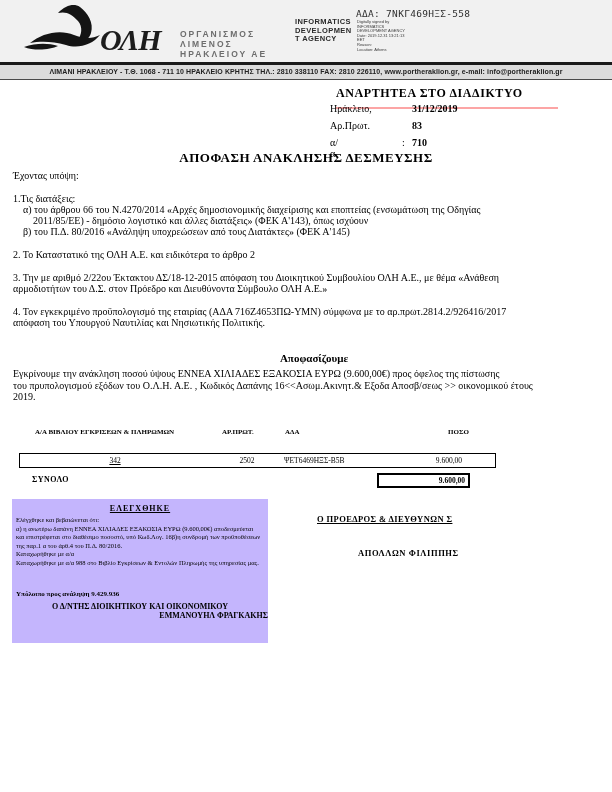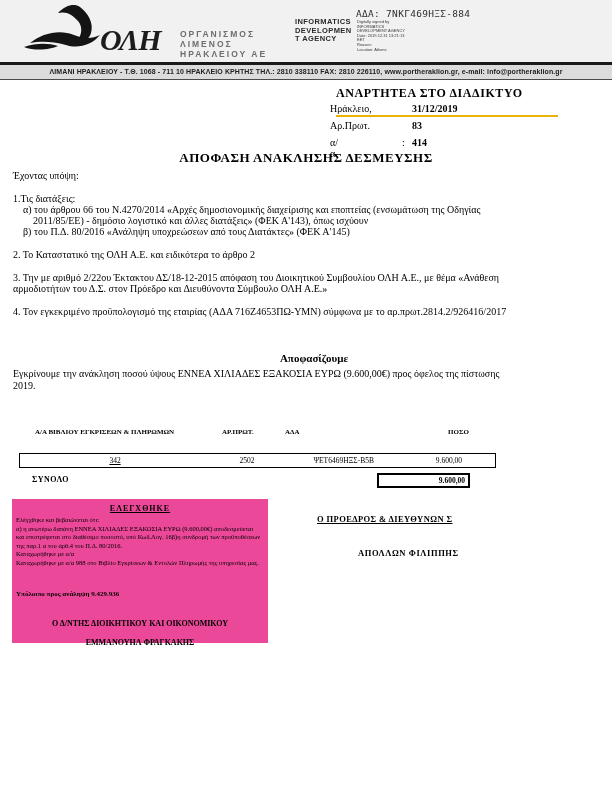--- a/index.html
+++ b/index.html
@@ -24,21 +24,21 @@
   .sig-agency{font-family:"Liberation Sans",sans-serif;font-size:7.5px;font-weight:bold;
               color:#2a2a2a;line-height:8.5px;letter-spacing:.4px;}
   .sig-details{position:absolute;left:62px;top:2px;width:85px;font-family:"Liberation Sans",sans-serif;
                font-size:4px;color:#3a3a3a;line-height:4.6px;white-space:nowrap;}
 
   .ada-top{position:absolute;left:356px;top:8px;font-family:"DejaVu Sans Mono",monospace;
            font-size:9.5px;color:#2f2f2f;letter-spacing:.3px;}
 
   
   .web-notice{position:absolute;left:336px;top:86px;width:222px;font-size:12px;font-weight:bold;
-              letter-spacing:.6px;border-bottom:2px solid #eab308;padding-bottom:14px;}
+              letter-spacing:.6px;border-bottom:2px solid #fca5a5;padding-bottom:6px;}
   .meta{position:absolute;left:330px;top:103px;font-size:10px;}
   .meta-row{height:17px;position:relative;}
   .meta-label{position:absolute;left:0;top:0;}
   .meta-colon{position:absolute;left:72px;top:0;}
   .meta-value{position:absolute;left:82px;top:0;font-weight:bold;}
 
   
   .doc-title{position:absolute;left:0;top:150px;width:612px;text-align:center;
              font-size:13px;font-weight:bold;letter-spacing:.5px;}
   .body-text{position:absolute;left:13px;top:170px;width:588px;font-size:10px;line-height:11.3px;}
@@ -53,36 +53,36 @@
 
   
   .tbl-headers{position:absolute;left:0;top:428px;width:612px;font-size:7px;font-weight:bold;}
   .th{position:absolute;top:0;white-space:nowrap;}
   .th-c1{left:35px;} .th-c2{left:222px;} .th-c3{left:285px;} .th-c4{left:448px;}
   .tbl-rowbox{position:absolute;left:19px;top:453px;width:477px;height:15px;border:1px solid #000;
               box-sizing:border-box;display:flex;font-size:7.5px;line-height:13px;}
   .td{overflow:visible;white-space:nowrap;}
   .td-c1{width:190px;text-align:center;text-decoration:underline;}
   .td-c2{width:74px;text-align:center;}
-  .td-c3{width:90px;text-align:right;}
+  .td-c3{width:90px;text-align:left;}
   .td-c4{flex:1;text-align:right;padding-right:33px;}
   .total-label{position:absolute;left:32px;top:475px;font-size:8px;font-weight:bold;letter-spacing:.5px;}
   .total-box{position:absolute;left:377px;top:473px;width:93px;height:15px;border:2px solid #000;
              box-sizing:border-box;font-size:7.5px;font-weight:bold;line-height:11px;
              text-align:right;padding-right:3px;}
 
   
-  .checked-box{position:absolute;left:12px;top:499px;width:256px;height:144px;background:#ec4899;}
+  .checked-box{position:absolute;left:12px;top:499px;width:256px;height:144px;background:#c4b5fd;}
   .cb-title{margin-top:5px;text-align:center;font-size:8px;font-weight:bold;
             text-decoration:underline;letter-spacing:1px;}
   .cb-lines{margin:3px 0 0 4px;font-size:6.5px;line-height:8.6px;}
   .cb-line{white-space:nowrap;}
   .cb-balance{margin:22px 0 0 4px;font-size:7px;font-weight:bold;}
-  .cb-director{margin-top:21px;text-align:center;font-size:8px;font-weight:bold;}
-  .cb-director-name{margin-top:10px;text-align:center;font-size:8px;font-weight:bold;}
+  .cb-director{margin-top:4px;text-align:center;font-size:8px;font-weight:bold;}
+  .cb-director-name{margin-top:0;text-align:right;font-size:8px;font-weight:bold;}
 
   
   .president{position:absolute;left:317px;top:514px;font-size:8.5px;font-weight:bold;letter-spacing:.4px;text-decoration:underline;}
   .president-name{position:absolute;left:358px;top:548px;font-size:8.5px;font-weight:bold;letter-spacing:.6px;}
 </style>
 </head>
 <body>
 
 <div id="page">
 
@@ -114,65 +114,67 @@
       <div>Digitally signed by</div>
       <div>INFORMATICS</div>
       <div>DEVELOPMENT AGENCY</div>
       <div>Date: 2019.12.31 13:21:13</div>
       <div>EET</div>
       <div>Reason:</div>
       <div>Location: Athens</div>
     </div>
   </div>
 
-  <div class="ada-top">ΑΔΑ: 7ΝΚΓ469ΗΞΣ-884</div>
+  <div class="ada-top">ΑΔΑ: 7ΝΚΓ469ΗΞΣ-558</div>
 
   <div class="address-bar">
     <div class="address-text">ΛΙΜΑΝΙ ΗΡΑΚΛΕΙΟΥ - Τ.Θ. 1068 - 711 10 ΗΡΑΚΛΕΙΟ ΚΡΗΤΗΣ   ΤΗΛ.: 2810 338110   FAX: 2810 226110, www.portheraklion.gr, e-mail: info@portheraklion.gr</div>
   </div>
 
   <div class="web-notice">ΑΝΑΡΤΗΤΕΑ ΣΤΟ ΔΙΑΔΙΚΤΥΟ</div>
 
   <div class="meta">
     <div class="meta-row">
       <span class="meta-label">Ηράκλειο,</span>
       <span class="meta-value">31/12/2019</span>
     </div>
     <div class="meta-row">
       <span class="meta-label">Αρ.Πρωτ.</span>
       <span class="meta-value">83</span>
     </div>
     <div class="meta-row">
       <span class="meta-label">α/α</span>
       <span class="meta-colon">:</span>
-      <span class="meta-value">414</span>
+      <span class="meta-value">710</span>
     </div>
   </div>
 
   <div class="doc-title">ΑΠΟΦΑΣΗ ΑΝΑΚΛΗΣΗΣ ΔΕΣΜΕΥΣΗΣ</div>
 
   <div class="body-text">
     <div class="bline">Έχοντας υπόψη:</div>
     <div class="blank"></div>
     <div class="bline">1.Τις διατάξεις:</div>
     <div class="bline ind1">α) του άρθρου 66 του Ν.4270/2014 «Αρχές δημοσιονομικής διαχείρισης και εποπτείας (ενσωμάτωση της Οδηγίας</div>
     <div class="bline ind2">2011/85/ΕΕ) -  δημόσιο λογιστικό και άλλες διατάξεις» (ΦΕΚ Α'143), όπως ισχύουν</div>
     <div class="bline ind1">β) του Π.Δ. 80/2016 «Ανάληψη υποχρεώσεων από τους  Διατάκτες» (ΦΕΚ Α'145)</div>
     <div class="blank"></div>
     <div class="bline">2. Το Καταστατικό  της ΟΛΗ Α.Ε. και ειδικότερα το άρθρο 2</div>
     <div class="blank"></div>
     <div class="bline">3. Την με αριθμό 2/22ου Έκτακτου ΔΣ/18-12-2015 απόφαση του Διοικητικού Συμβουλίου ΟΛΗ Α.Ε.,  με θέμα «Ανάθεση</div>
     <div class="bline">αρμοδιοτήτων του Δ.Σ. στον Πρόεδρο και Διευθύνοντα Σύμβουλο ΟΛΗ Α.Ε.»</div>
     <div class="blank"></div>
     <div class="bline">4. Τον εγκεκριμένο προϋπολογισμό της εταιρίας (ΑΔΑ 716Ζ4653ΠΩ-ΥΜΝ) σύμφωνα  με  το  αρ.πρωτ.2814.2/926416/2017</div>
+    <div class="bline">απόφαση του  Υπουργού Ναυτιλίας και Νησιωτικής Πολιτικής.</div>
   </div>
 
   <div class="decision-heading">Αποφασίζουμε</div>
   <div class="decision-text">
     <div class="bline">Εγκρίνουμε  την ανάκληση ποσού ύψους ΕΝΝΕΑ ΧΙΛΙΑΔΕΣ ΕΞΑΚΟΣΙΑ  ΕΥΡΩ (9.600,00€) προς όφελος της πίστωσης</div>
+    <div class="bline">του πρυπολογισμού εξόδων του Ο.Λ.Η.  Α.Ε. , Κωδικός  Δαπάνης  16&lt;&lt;Ασωμ.Ακινητ.&amp; Εξοδα Αποσβ/σεως &gt;&gt; οικονομικού έτους</div>
     <div class="bline">2019.</div>
   </div>
 
   <div class="tbl-headers">
     <span class="th th-c1">Α/Α ΒΙΒΛΙΟΥ ΕΓΚΡΙΣΕΩΝ &amp; ΠΛΗΡΩΜΩΝ</span>
     <span class="th th-c2">ΑΡ.ΠΡΩΤ.</span>
     <span class="th th-c3">ΑΔΑ</span>
     <span class="th th-c4">ΠΟΣΟ</span>
   </div>
   <div class="tbl-rowbox">

